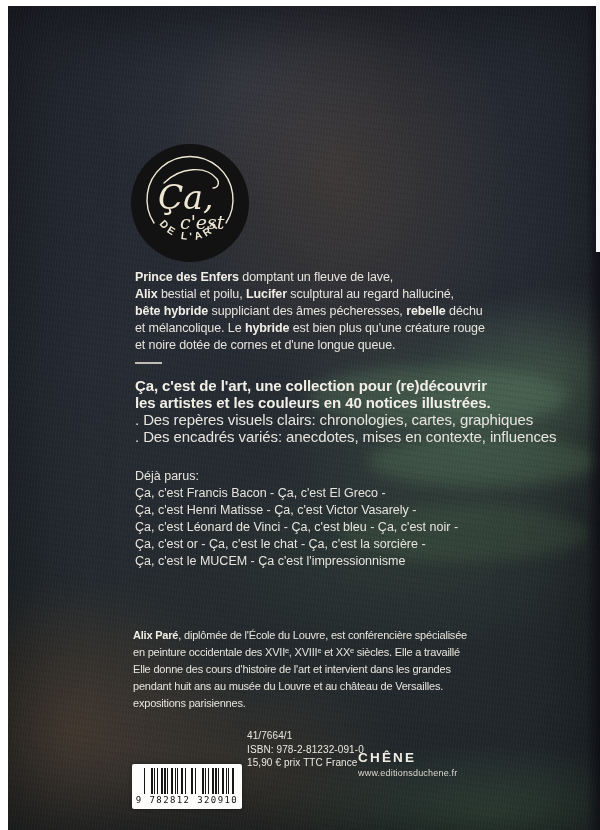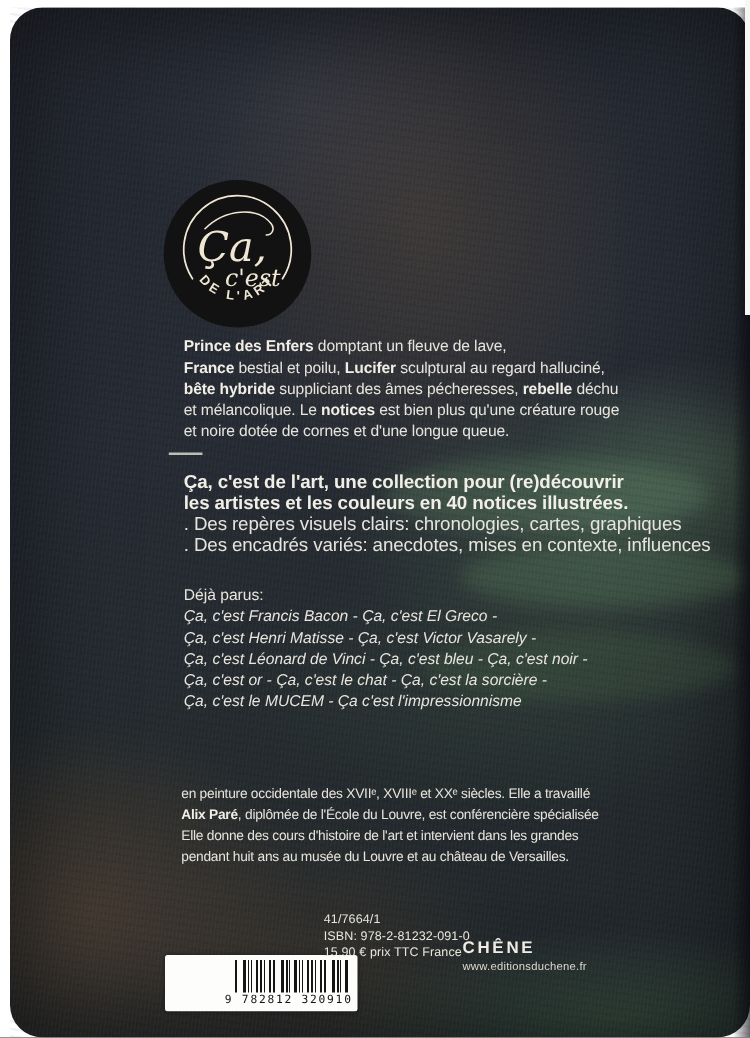--- a/index.html
+++ b/index.html
@@ -14,52 +14,51 @@
       radial-gradient(260px 300px at 56% 21%, rgba(124,96,68,.28), transparent 70%),
       radial-gradient(220px 180px at 40% 9%,  rgba(104,112,132,.16), transparent 70%),
       radial-gradient(300px 170px at 79% 50%, rgba(96,140,102,.32), transparent 70%),
       radial-gradient(200px 120px at 94% 44%, rgba(116,154,118,.28), transparent 70%),
       radial-gradient(320px 150px at 68% 66%, rgba(72,104,78,.22),  transparent 70%),
       radial-gradient(250px 220px at 11% 88%, rgba(122,84,54,.38),  transparent 70%),
       radial-gradient(220px 170px at 42% 93%, rgba(100,72,46,.28),  transparent 70%),
       radial-gradient(340px 100px at 82% 98%, rgba(88,128,88,.33),  transparent 70%),
       linear-gradient(165deg,#23262f 0%,#262b34 38%,#242a2d 68%,#1f262a 100%);
     box-shadow:inset 0 0 90px rgba(0,0,0,.55);
-    border-radius:26px;
   }
   .grain{
     position:absolute;inset:0;pointer-events:none;
     background-image:
       repeating-linear-gradient(97deg, rgba(255,255,255,.022) 0 1px, transparent 1px 3px),
       repeating-linear-gradient(8deg,  rgba(0,0,0,.05) 0 2px, transparent 2px 6px);
   }
   .moss{position:absolute;filter:blur(7px);border-radius:50%;pointer-events:none;}
   .moss1{left:300px;top:360px;width:260px;height:60px;background:rgba(110,150,110,.25);}
   .moss2{left:360px;top:430px;width:230px;height:50px;background:rgba(96,136,98,.28);}
   .moss3{left:330px;top:500px;width:250px;height:55px;background:rgba(80,118,84,.22);}
   .edge-right{position:absolute;top:0;bottom:0;right:0;width:14px;
     background:linear-gradient(to left, rgba(8,6,14,.6), rgba(8,6,14,0));}
   .white-sliver{position:absolute;right:0;top:0;width:4px;height:252px;background:#f7f7f5;}
 
   .logo{position:absolute;left:122px;top:137px;width:120px;height:120px;}
 
-  .textblock{position:absolute;color:#e7e4dd;white-space:nowrap;margin-left:12px;}
+  .textblock{position:absolute;color:#e7e4dd;white-space:nowrap;}
   .tline{white-space:nowrap;}
   .b{font-weight:700;color:#f1eee6;}
 
   .intro{left:127px;top:263px;font-size:12.5px;line-height:17px;letter-spacing:-.1px;}
   .dash{position:absolute;left:127px;top:356px;width:27px;height:2px;background:#d9d6ce;opacity:.85;}
   .collection{left:127px;top:371px;font-size:15px;line-height:17px;letter-spacing:-.1px;}
   .collection .heading .tline span{font-weight:700;color:#f1eee6;}
   .published{left:127px;top:462px;font-size:12.5px;line-height:17px;}
-  .published .list .tline{font-style:italic;}
+  .published .list .tline{}
   .author{left:125px;top:621px;font-size:11px;line-height:17px;letter-spacing:-.2px;}
 
   .barcode{position:absolute;left:124px;top:758px;width:110px;height:45px;background:#fdfdfb;
-    border-radius:2px;box-shadow:0 0 4px rgba(0,0,0,.4);padding-left:44px;}
+    border-radius:2px;box-shadow:0 0 4px rgba(0,0,0,.4);}
   .bars{margin:4px 7px 0 12px;height:26px;
     background:repeating-linear-gradient(90deg,
       #151515 0 1.3px, transparent 1.3px 2.8px,
       #151515 2.8px 3.4px, transparent 3.4px 6.6px,
       #151515 6.6px 8.6px, transparent 8.6px 10.2px);}
   .digits{text-align:center;font-family:"DejaVu Sans Mono",monospace;font-size:9px;
     letter-spacing:1.4px;color:#111;margin-top:1px;}
 
   .pubinfo{left:239px;top:723px;font-size:10px;line-height:13.5px;color:#e9e6df;letter-spacing:.1px;}
   .publisher{left:350px;top:744px;color:#f0ede6;}
@@ -86,23 +85,23 @@
         <path id="arcpath" d="M 23 60 A 37 37 0 0 0 97 60"></path>
       </defs>
       <text font-family="Liberation Sans, sans-serif" font-size="10.5" font-weight="bold" letter-spacing="3" fill="#efe7d3">
         <textPath href="#arcpath" startOffset="50%" text-anchor="middle">DE L'ART</textPath>
       </text>
     </svg>
   </div>
 
   <div class="textblock intro">
       <div class="tline"><span class="b">Prince des Enfers</span><span> domptant un fleuve de lave,</span></div>
-      <div class="tline"><span class="b">France</span><span> bestial et poilu, </span><span class="b">Lucifer</span><span> sculptural au regard halluciné,</span></div>
+      <div class="tline"><span class="b">Alix</span><span> bestial et poilu, </span><span class="b">Lucifer</span><span> sculptural au regard halluciné,</span></div>
       <div class="tline"><span class="b">bête hybride</span><span> suppliciant des âmes pécheresses, </span><span class="b">rebelle</span><span> déchu</span></div>
-      <div class="tline"><span>et mélancolique. Le </span><span class="b">notices</span><span> est bien plus qu'une créature rouge</span></div>
+      <div class="tline"><span>et mélancolique. Le </span><span class="b">hybride</span><span> est bien plus qu'une créature rouge</span></div>
       <div class="tline"><span>et noire dotée de cornes et d'une longue queue.</span></div>
     </div>
 
   <div class="dash"></div>
 
   <div class="textblock collection">
     <div class="heading">
         <div class="tline"><span>Ça, c'est de l'art, une collection pour (re)découvrir</span></div>
         <div class="tline"><span>les artistes et les couleurs en 40 notices illustrées.</span></div>
       </div>
@@ -117,24 +116,25 @@
     <div class="list">
         <div class="tline"><span>Ça, c'est Francis Bacon - Ça, c'est El Greco -</span></div>
         <div class="tline"><span>Ça, c'est Henri Matisse - Ça, c'est Victor Vasarely -</span></div>
         <div class="tline"><span>Ça, c'est Léonard de Vinci - Ça, c'est bleu - Ça, c'est noir -</span></div>
         <div class="tline"><span>Ça, c'est or - Ça, c'est le chat - Ça, c'est la sorcière -</span></div>
         <div class="tline"><span>Ça, c'est le MUCEM - Ça c'est l'impressionnisme</span></div>
       </div>
   </div>
 
   <div class="textblock author">
+      <div class="tline"><span class="b">Alix Paré</span><span>, diplômée de l'École du Louvre, est conférencière spécialisée</span></div>
       <div class="tline"><span>en peinture occidentale des XVIIᵉ, XVIIIᵉ et XXᵉ siècles. Elle a travaillé</span></div>
-      <div class="tline"><span class="b">Alix Paré</span><span>, diplômée de l'École du Louvre, est conférencière spécialisée</span></div>
       <div class="tline"><span>Elle donne des cours d'histoire de l'art et intervient dans les grandes</span></div>
       <div class="tline"><span>pendant huit ans au musée du Louvre et au château de Versailles.</span></div>
+      <div class="tline"><span>expositions parisiennes.</span></div>
     </div>
 
   <div class="barcode">
     <div class="bars"></div>
     <div class="digits">9 782812 320910</div>
   </div>
 
   <div class="textblock pubinfo">
     <div>41/7664/1</div>
     <div>ISBN: 978-2-81232-091-0</div>

